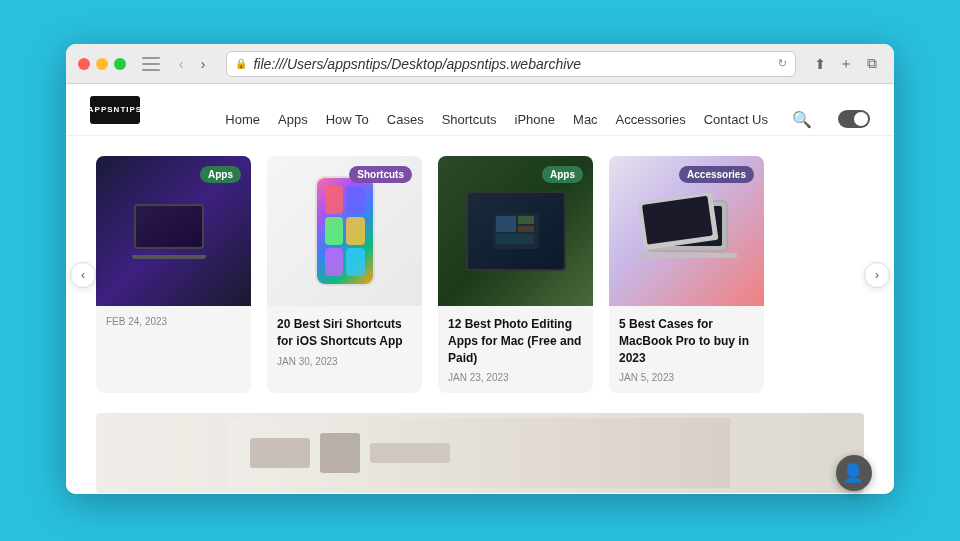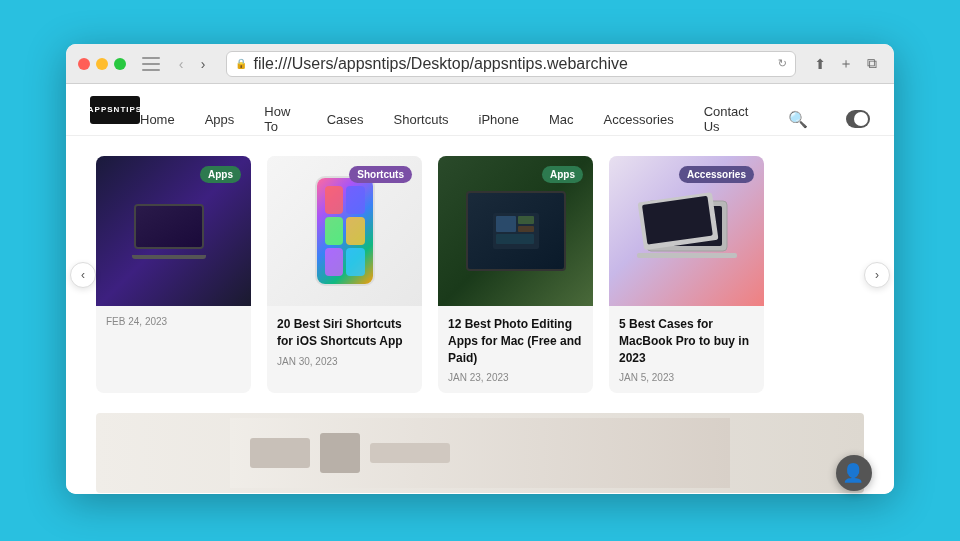--- a/index.html
+++ b/index.html
@@ -67,21 +67,21 @@
       background: #fff;
       border: 1px solid #ccc;
       border-radius: 6px;
       display: flex;
       align-items: center;
       padding: 0 8px;
       gap: 6px;
       margin: 0 6px;
     }
     .address-lock { font-size: 10px; color: #888; }
-    .address-text { font-size: 16px; color: #333; flex: 1; overflow: hidden; white-space: nowrap; }
+    .address-text { font-size: 14px; color: #333; flex: 1; overflow: hidden; white-space: nowrap; font-style: italic; }
     .address-refresh { font-size: 11px; color: #888; }
 
     .toolbar-actions {
       display: flex; gap: 6px; align-items: center;
     }
     .toolbar-btn {
       width: 20px; height: 20px;
       background: none; border: none; cursor: pointer;
       color: #666; font-size: 14px; display: flex; align-items: center; justify-content: center;
     }
@@ -104,21 +104,21 @@
     .site-logo {
       width: 50px; height: 28px;
       background: #111;
       border-radius: 3px;
       display: flex; align-items: center; justify-content: center;
       margin-right: auto;
     }
     .site-logo-text { color: #fff; font-size: 8px; font-weight: bold; letter-spacing: 1px; }
 
     .site-nav-links {
-      display: flex; gap: 30px; align-items: center; margin-top: 19px;
+      display: flex; gap: 18px; align-items: center; margin-top: 19px;
     }
     .nav-link {
       font-size: 13px; color: #333; text-decoration: none; cursor: pointer;
     }
     .nav-search {
       width: 18px; height: 18px; cursor: pointer; margin-left: 6px;
       color: #555;
     }
     .site-toggle {
       width: 32px; height: 18px;

